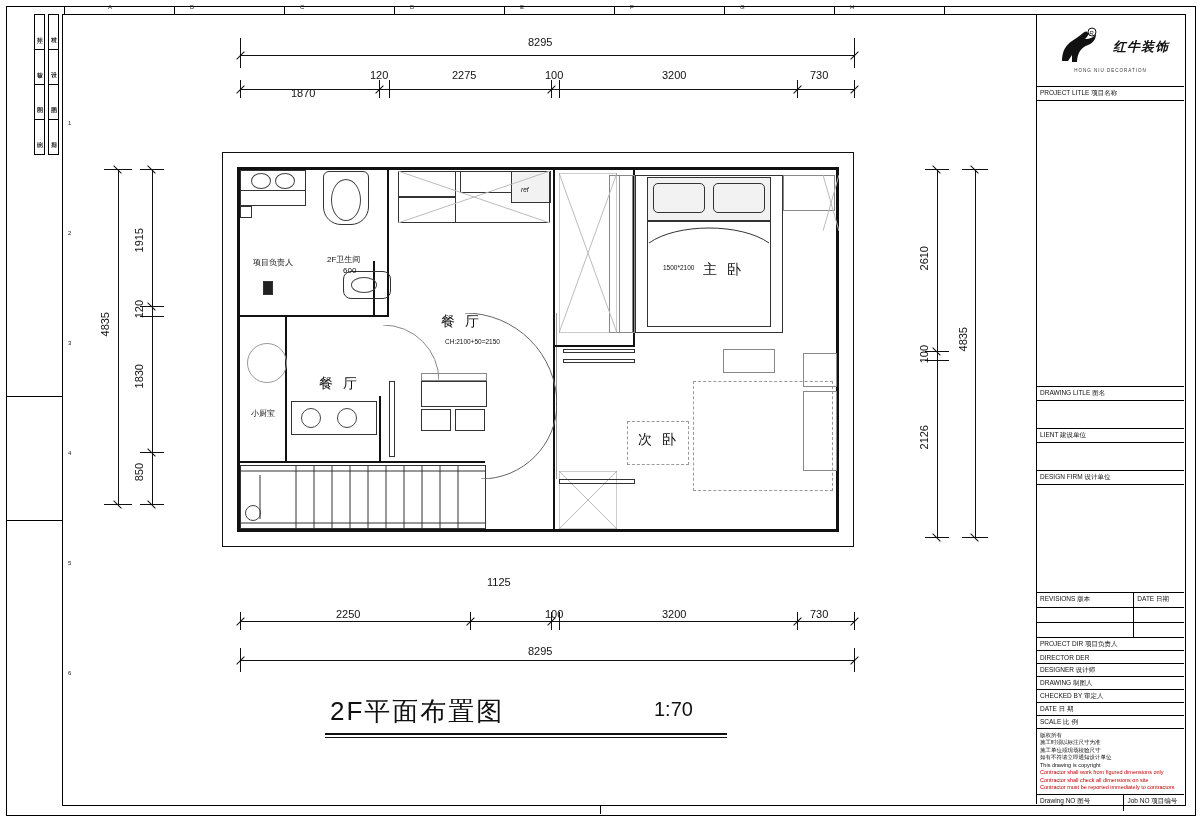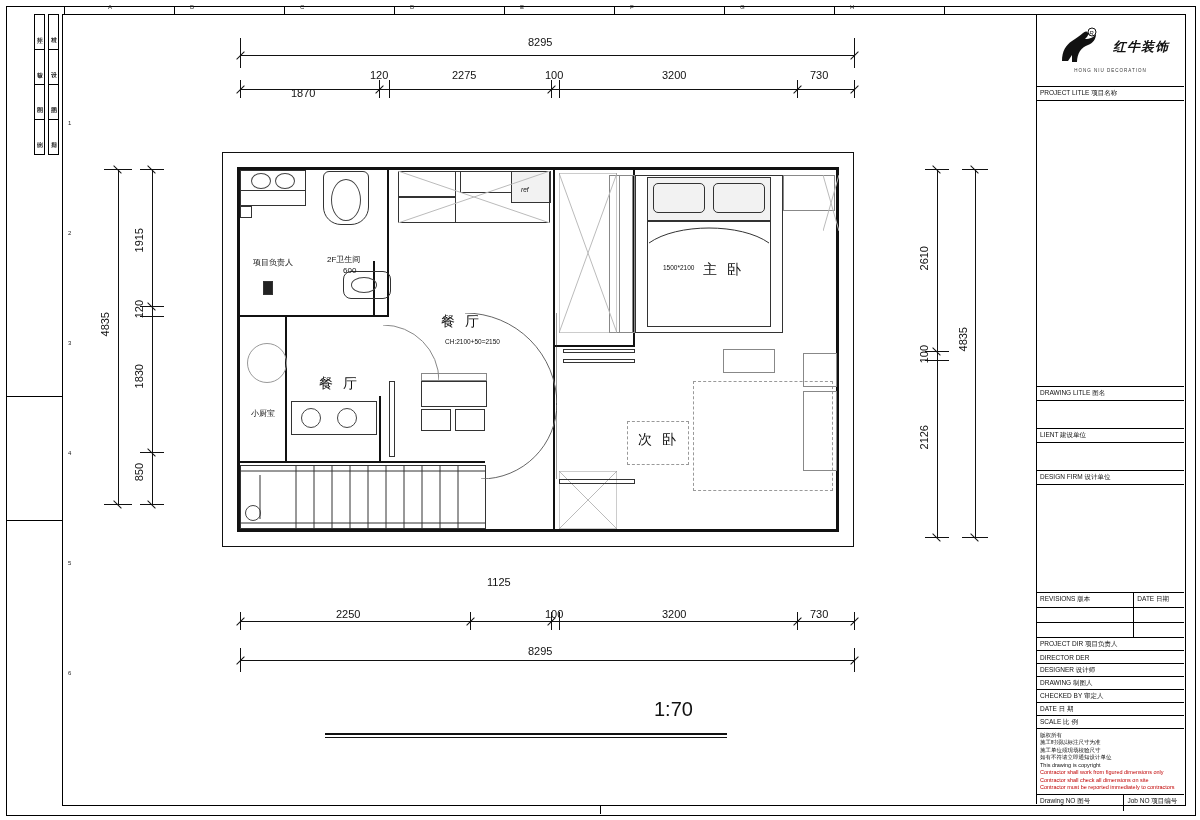--- a/index.html
+++ b/index.html
@@ -411,17 +411,18 @@
 
     <div class="small-lbl" style="left:30px;top:104px;">项目负责人</div>
     <div class="small-lbl" style="left:104px;top:101px;">2F卫生间</div>
     <div class="small-lbl" style="left:120px;top:113px;">600</div>
     <div class="small-lbl" style="left:28px;top:255px;">小厨宝</div>
     <div class="tiny-lbl" style="left:298px;top:33px;font-style:italic;">ref</div>
     <div class="tiny-lbl" style="left:440px;top:111px;">1500*2100</div>
     <div class="tiny-lbl" style="left:222px;top:185px;">CH:2100+50=2150</div>
   </div>
 
+  <div class="plan-title">2F平面布置图</div>
   <div class="plan-scale">1:70</div>
   <div class="title-rule"></div>
   <div class="title-rule2"></div>
 
 </div>
 
 </body></html>

